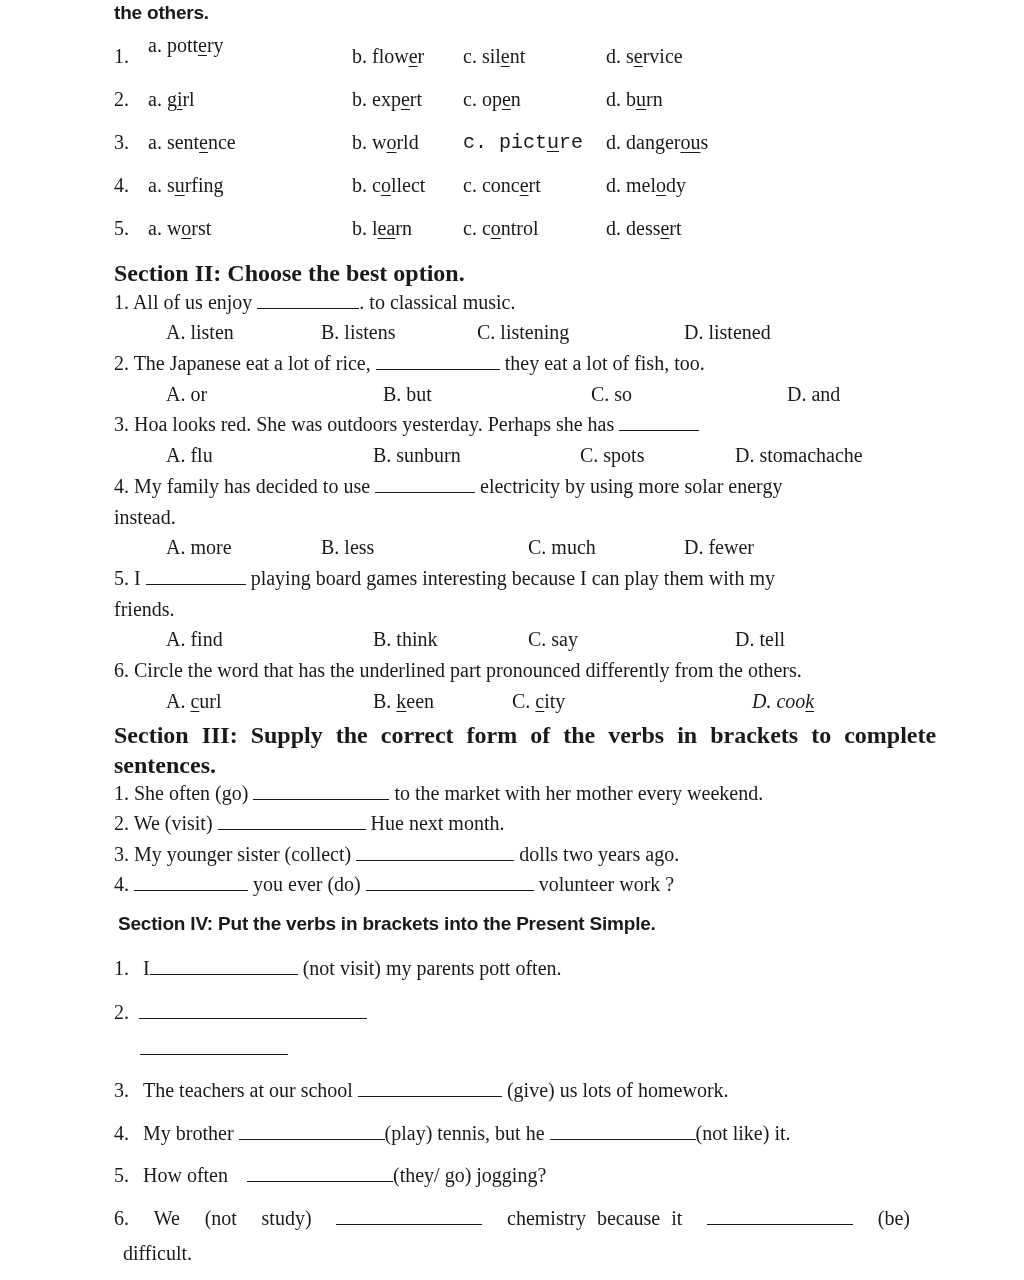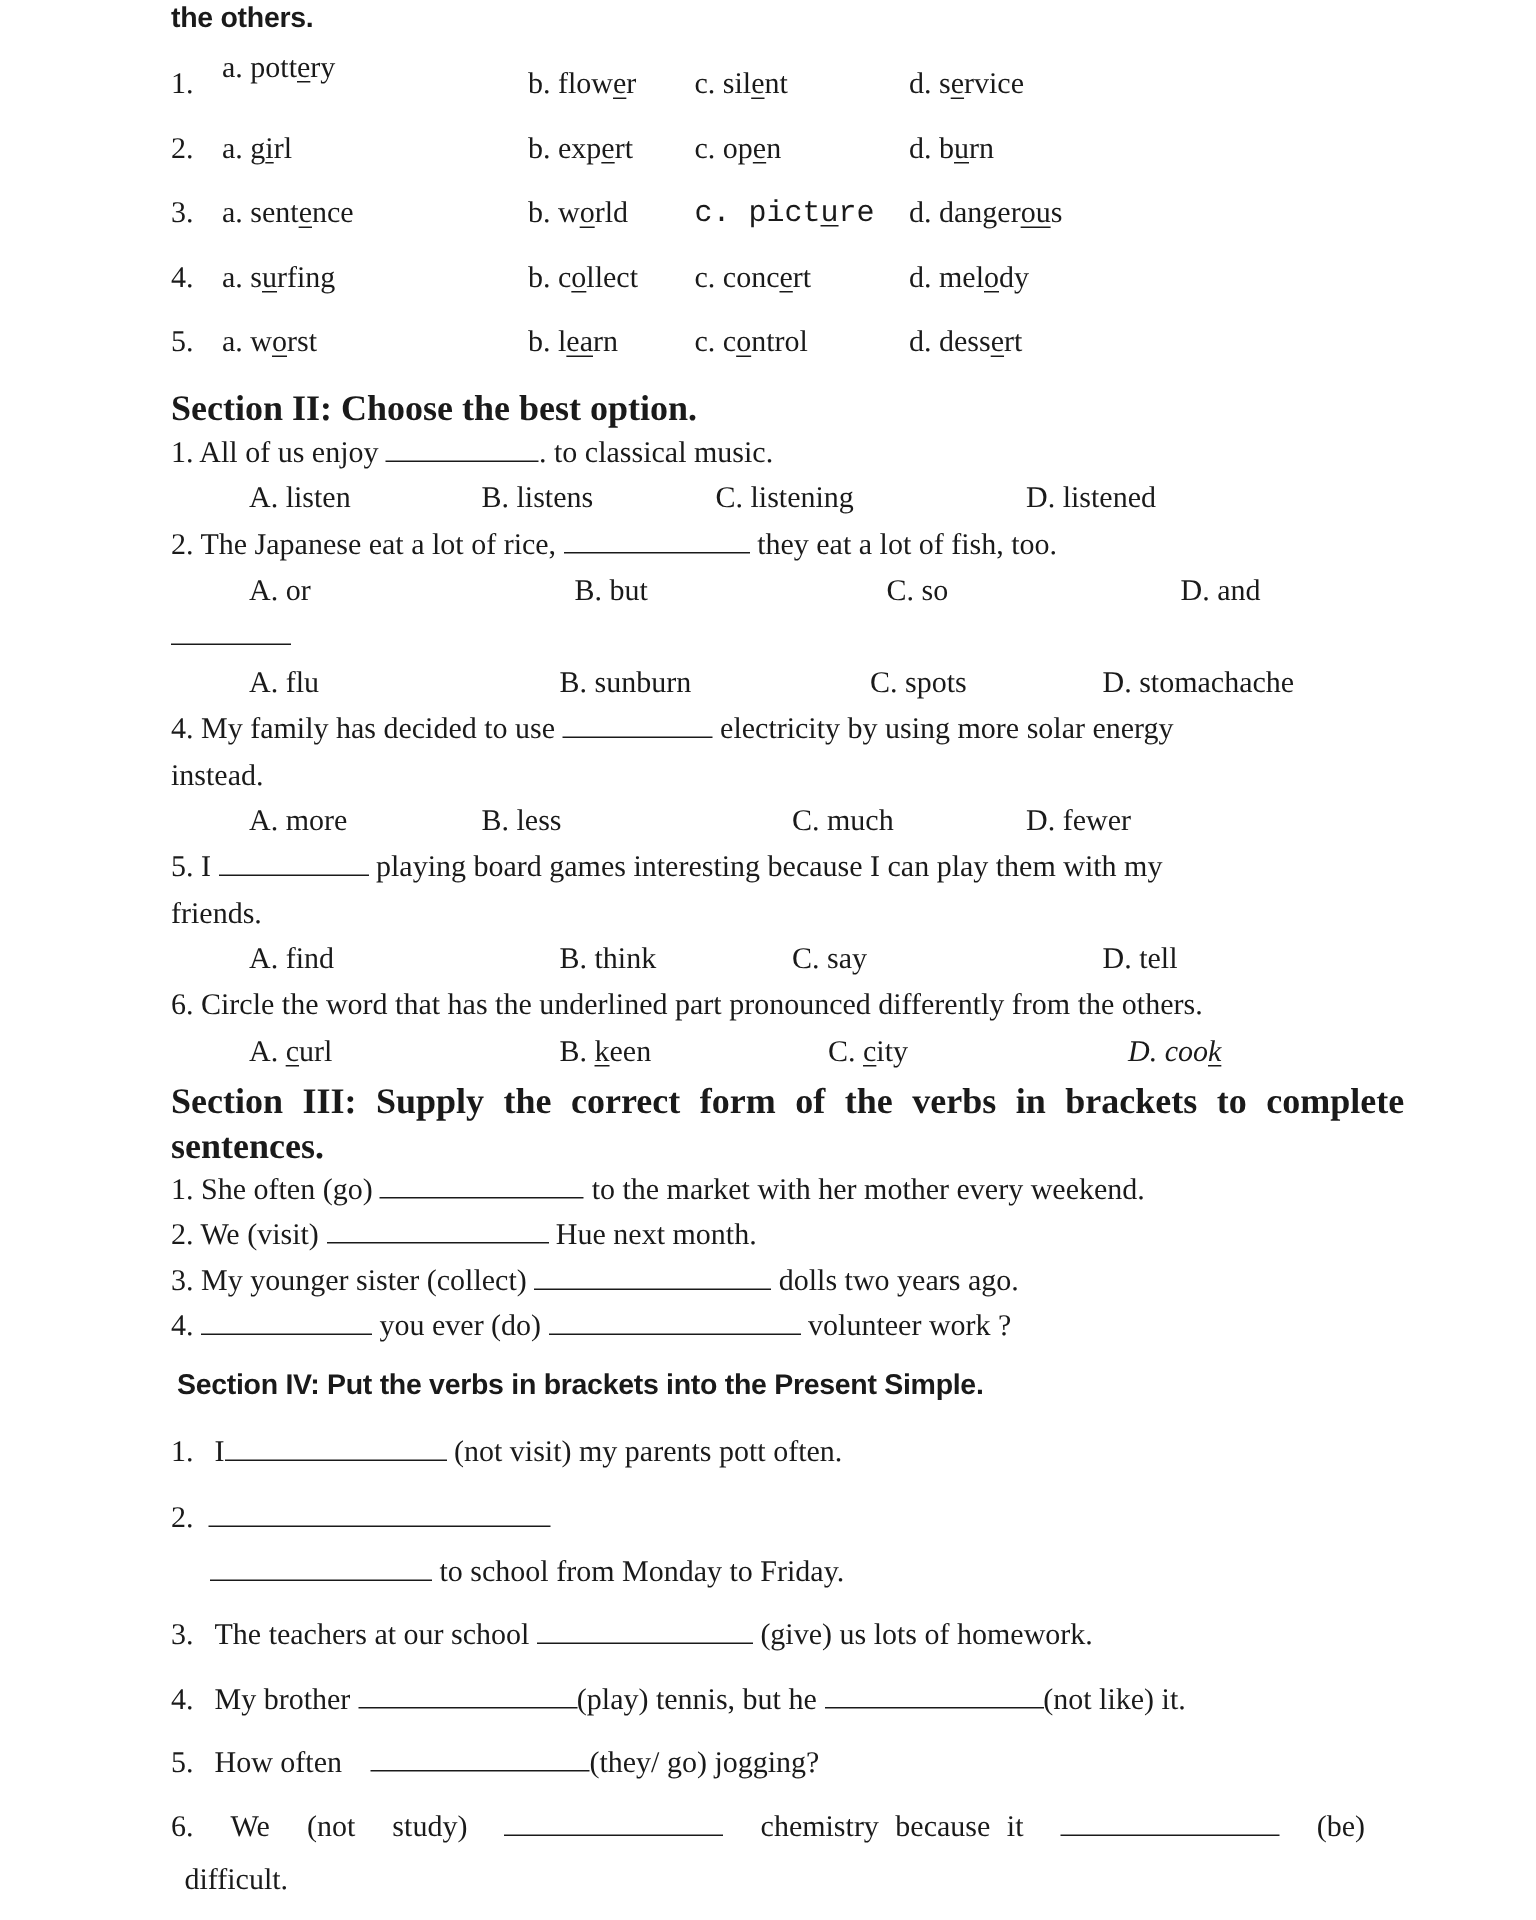--- a/index.html
+++ b/index.html
@@ -64,20 +64,21 @@
   <span>2. The Japanese eat a lot of rice,</span>
   <span class="blank" style="width:124px;"></span>
   <span>they eat a lot of fish, too.</span>
 </div>
 <div class="abs" style="left:166px; top:383px;">A. or</div>
 <div class="abs" style="left:383px; top:383px;">B. but</div>
 <div class="abs" style="left:591px; top:383px;">C. so</div>
 <div class="abs" style="left:787px; top:383px;">D. and</div>
 
 <div class="abs" style="left:114px; top:413px;">
+  <span>3. Hoa looks red. She was outdoors yesterday. Perhaps she has</span>
   <span class="blank" style="width:80px;"></span>
 </div>
 <div class="abs" style="left:166px; top:444px;">A. flu</div>
 <div class="abs" style="left:373px; top:444px;">B. sunburn</div>
 <div class="abs" style="left:580px; top:444px;">C. spots</div>
 <div class="abs" style="left:735px; top:444px;">D. stomachache</div>
 
 <div class="abs" style="left:114px; top:475px;">
   <span>4. My family has decided to use</span>
   <span class="blank" style="width:100px;"></span>
@@ -96,21 +97,21 @@
 </div>
 <div class="abs" style="left:114px; top:598px;">friends.</div>
 <div class="abs" style="left:166px; top:628px;">A. find</div>
 <div class="abs" style="left:373px; top:628px;">B. think</div>
 <div class="abs" style="left:528px; top:628px;">C. say</div>
 <div class="abs" style="left:735px; top:628px;">D. tell</div>
 
 <div class="abs" style="left:114px; top:659px;">6. Circle the word that has the underlined part pronounced differently from the others.</div>
 <div class="abs" style="left:166px; top:690px;"><span>A. </span><u>c</u><span>url</span></div>
 <div class="abs" style="left:373px; top:690px;"><span>B. </span><u>k</u><span>een</span></div>
-<div class="abs" style="left:552px; top:690px;"><span>C. </span><u>c</u><span>ity</span></div>
+<div class="abs" style="left:512px; top:690px;"><span>C. </span><u>c</u><span>ity</span></div>
 <div class="abs" style="left:752px; top:690px;font-style:italic;"><span>D. coo</span><u>k</u><span></span></div>
 
 <div class="abs serif-bold justify-line" style="left:114px; top:722px; width:775px;">
   <span style="word-spacing:7px;">Section III: Supply the correct form of the verbs in brackets to complete</span>
 </div>
 <div class="abs serif-bold" style="left:114px; top:752px;">sentences.</div>
 
 <div class="abs" style="left:114px; top:782px;">
   <span>1. She often (go)</span>
   <span class="blank" style="width:136px;"></span>
@@ -140,21 +141,20 @@
   <span>1.</span><span style="display:inline-block;width:14px;"></span><span>I</span><span class="blank" style="width:148px;"></span>
   <span>(not visit) my parents pott often.</span>
 </div>
 
 <div class="abs" style="left:114px; top:1001px; width:796px; display:flex; align-items:baseline;">
   <span>2.</span>
   <span class="blank" style="width:228px; margin-left:10px; margin-right:16px;"></span>
 </div>
 <div class="abs" style="left:140px; top:1037px;">
   <span class="blank" style="width:148px;"></span>
-  <span>to school from Monday to Friday.</span>
 </div>
 
 <div class="abs" style="left:114px; top:1079px;">
   <span>3.</span><span style="display:inline-block;width:14px;"></span><span>The teachers at our school</span>
   <span class="blank" style="width:144px;"></span>
   <span>(give) us lots of homework.</span>
 </div>
 
 <div class="abs" style="left:114px; top:1122px;">
   <span>4.</span><span style="display:inline-block;width:14px;"></span><span>My brother</span>

